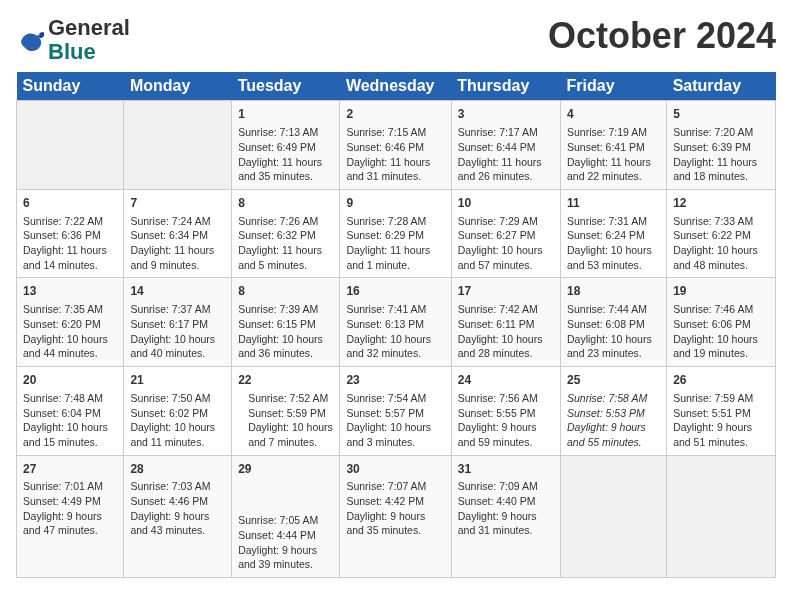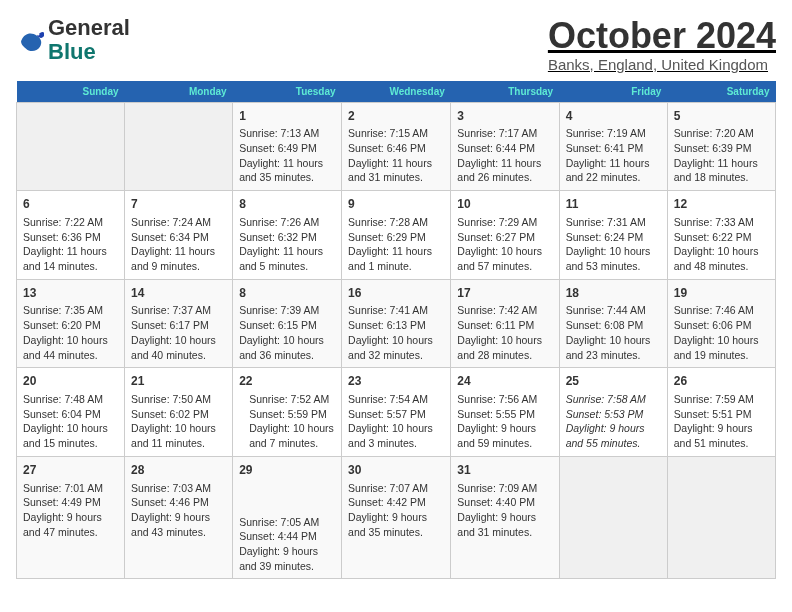--- a/index.html
+++ b/index.html
@@ -26,44 +26,43 @@
       font-weight: bold;
       line-height: 1.1;
     }
     .logo-general { color: #333; }
     .logo-blue { color: #0f766e; }
     .logo-bird {
       width: 28px;
       height: 28px;
     }
     .title-block {
-      text-align: left;
-      text-decoration: underline;
+      text-align: center;
     }
     .month-title {
       font-size: 36px;
       font-weight: bold;
       color: #333;
       line-height: 1.1;
     }
     .location {
       font-size: 15px;
       color: #555;
     }
     table {
       width: 100%;
       border-collapse: collapse;
       font-size: 11px;
     }
     thead th {
       background: #2563b0;
-      color: #5eead4;
-      text-align: right;
+      color: #ffffff;
+      text-align: left;
       padding: 5px 6px;
-      font-size: 10px;
+      font-size: 16px;
       font-weight: bold;
     }
     tbody td {
       border: 1px solid #ccc;
       vertical-align: top;
       padding: 5px 6px;
       width: 113px;
       min-height: 80px;
       color: #333;
       line-height: 1.4;
@@ -98,21 +97,20 @@
       <path d="M30 14 C35 8, 42 6, 40 14 C38 18, 34 18, 30 14Z" fill="#1e40af"></path>
       <circle cx="32" cy="12" r="1.5" fill="white"></circle>
     </svg>
     <div class="logo-text">
       <div class="logo-general">General</div>
       <div class="logo-blue">Blue</div>
     </div>
   </div>
   <div class="title-block">
     <div class="month-title">October 2024</div>
-    <div class="location">Banks, England, United Kingdom</div>
   </div>
 </div>
 
 <table>
   <thead>
     <tr>
       <th>Sunday</th>
       <th>Monday</th>
       <th>Tuesday</th>
       <th>Wednesday</th>

